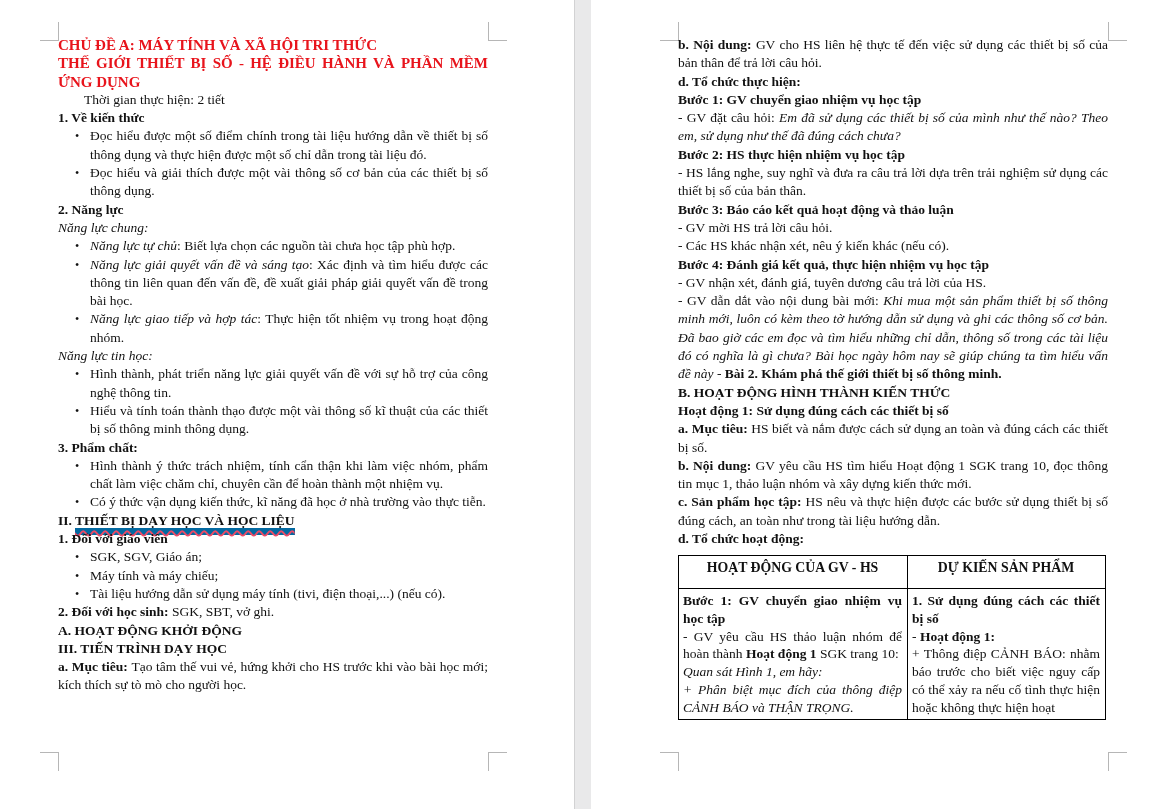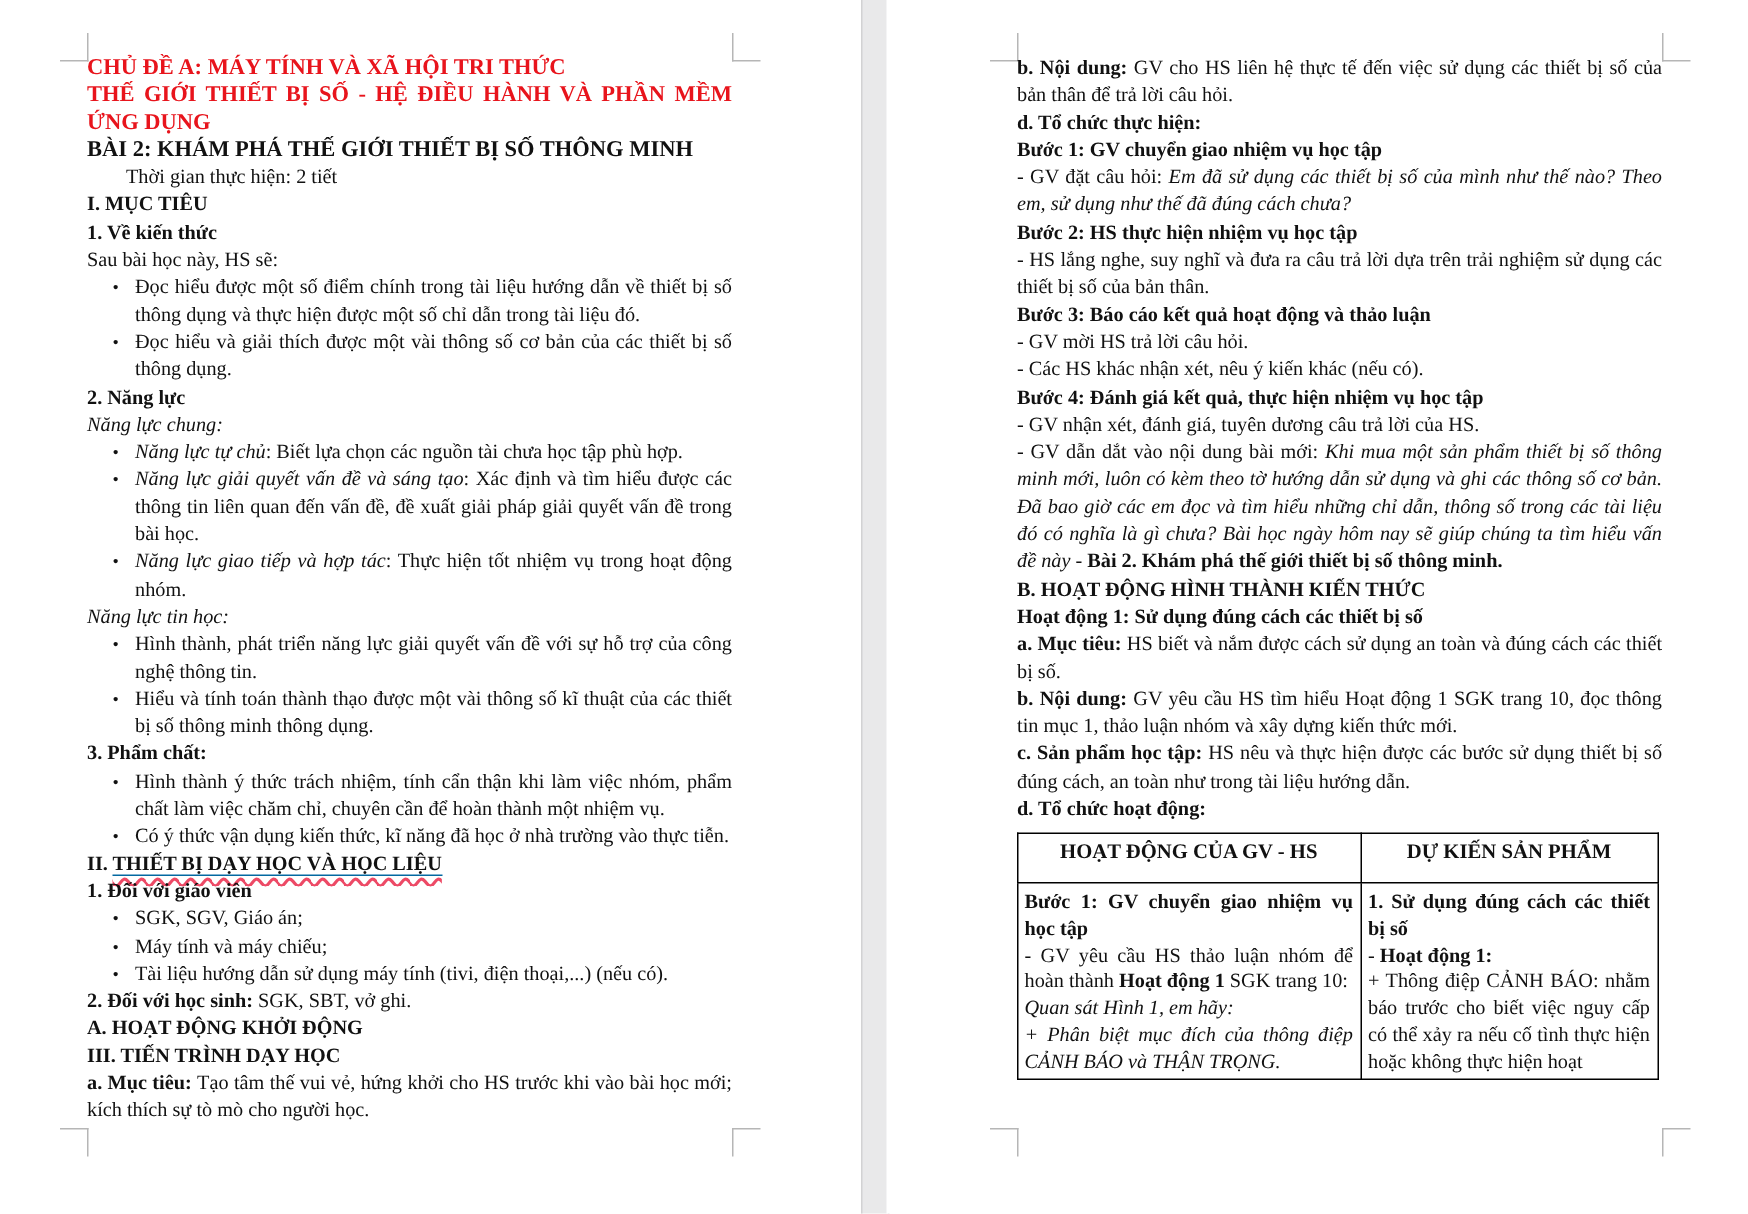--- a/index.html
+++ b/index.html
@@ -33,21 +33,21 @@
   .page.right .content{left:87px;}
 
   .para{font-size:13.5px;line-height:18.3px;text-align:justify;margin:0;}
   .para.big{font-size:15px;}
   .para.indent{text-indent:26px;}
   .para.bullet{position:relative;padding-left:32px;}
   .bullet-mark{position:absolute;left:17px;top:0;font-size:12px;}
   .b{font-weight:bold;}
   .i{font-style:italic;}
   .red{color:#e8141c;}
-  .u{border-bottom:1px solid #0369a1;}
+  .u{border-bottom:7px solid #0369a1;}
   .sq{text-decoration:underline wavy #ed4a66 2px;text-underline-offset:5px;}
 
   table.doc-table{border-collapse:collapse;margin-top:7px;width:427px;table-layout:fixed;}
   table.doc-table th,table.doc-table td{
     border:1.5px solid #000;vertical-align:top;padding:3px 5px 3px 4px;
   }
   table.doc-table th{
     font-size:13.8px;font-weight:bold;text-align:center;height:26px;line-height:18px;
   }
   table.doc-table col.c1{width:229px;}
@@ -60,25 +60,22 @@
 <div class="canvas">
 
   <section class="page left">
     <div class="crop tl"></div>
     <div class="crop tr"></div>
     <div class="crop bl"></div>
     <div class="crop br"></div>
     <div class="content" id="left-content">
         <div class="para big"><span class="b red">CHỦ ĐỀ A: MÁY TÍNH VÀ XÃ HỘI TRI THỨC</span></div>
         <div class="para big"><span class="b red">THẾ GIỚI THIẾT BỊ SỐ - HỆ ĐIỀU HÀNH VÀ PHẦN MỀM ỨNG DỤNG</span></div>
-        <div class="para big"><span class="b">BÀI 2: KHÁM PHÁ THẾ GIỚI THIẾT BỊ SỐ THÔNG MINH</span></div>
         <div class="para indent"><span>Thời gian thực hiện: 2 tiết</span></div>
-        <div class="para"><span class="b">I. MỤC TIÊU</span></div>
         <div class="para"><span class="b">1. Về kiến thức</span></div>
-        <div class="para"><span>Sau bài học này, HS sẽ:</span></div>
         <div class="para bullet"><span class="bullet-mark">•</span><span>Đọc hiểu được một số điểm chính trong tài liệu hướng dẫn về thiết bị số thông dụng và thực hiện được một số chỉ dẫn trong tài liệu đó.</span></div>
         <div class="para bullet"><span class="bullet-mark">•</span><span>Đọc hiểu và giải thích được một vài thông số cơ bản của các thiết bị số thông dụng.</span></div>
         <div class="para"><span class="b">2. Năng lực</span></div>
         <div class="para"><span class="i">Năng lực chung:</span></div>
         <div class="para bullet"><span class="bullet-mark">•</span><span class="i">Năng lực tự chủ</span><span>: Biết lựa chọn các nguồn tài chưa học tập phù hợp.</span></div>
         <div class="para bullet"><span class="bullet-mark">•</span><span class="i">Năng lực giải quyết vấn đề và sáng tạo</span><span>: Xác định và tìm hiểu được các thông tin liên quan đến vấn đề, đề xuất giải pháp giải quyết vấn đề trong bài học.</span></div>
         <div class="para bullet"><span class="bullet-mark">•</span><span class="i">Năng lực giao tiếp và hợp tác</span><span>: Thực hiện tốt nhiệm vụ trong hoạt động nhóm.</span></div>
         <div class="para"><span class="i">Năng lực tin học:</span></div>
         <div class="para bullet"><span class="bullet-mark">•</span><span>Hình thành, phát triển năng lực giải quyết vấn đề với sự hỗ trợ của công nghệ thông tin.</span></div>
         <div class="para bullet"><span class="bullet-mark">•</span><span>Hiểu và tính toán thành thạo được một vài thông số kĩ thuật của các thiết bị số thông minh thông dụng.</span></div>

